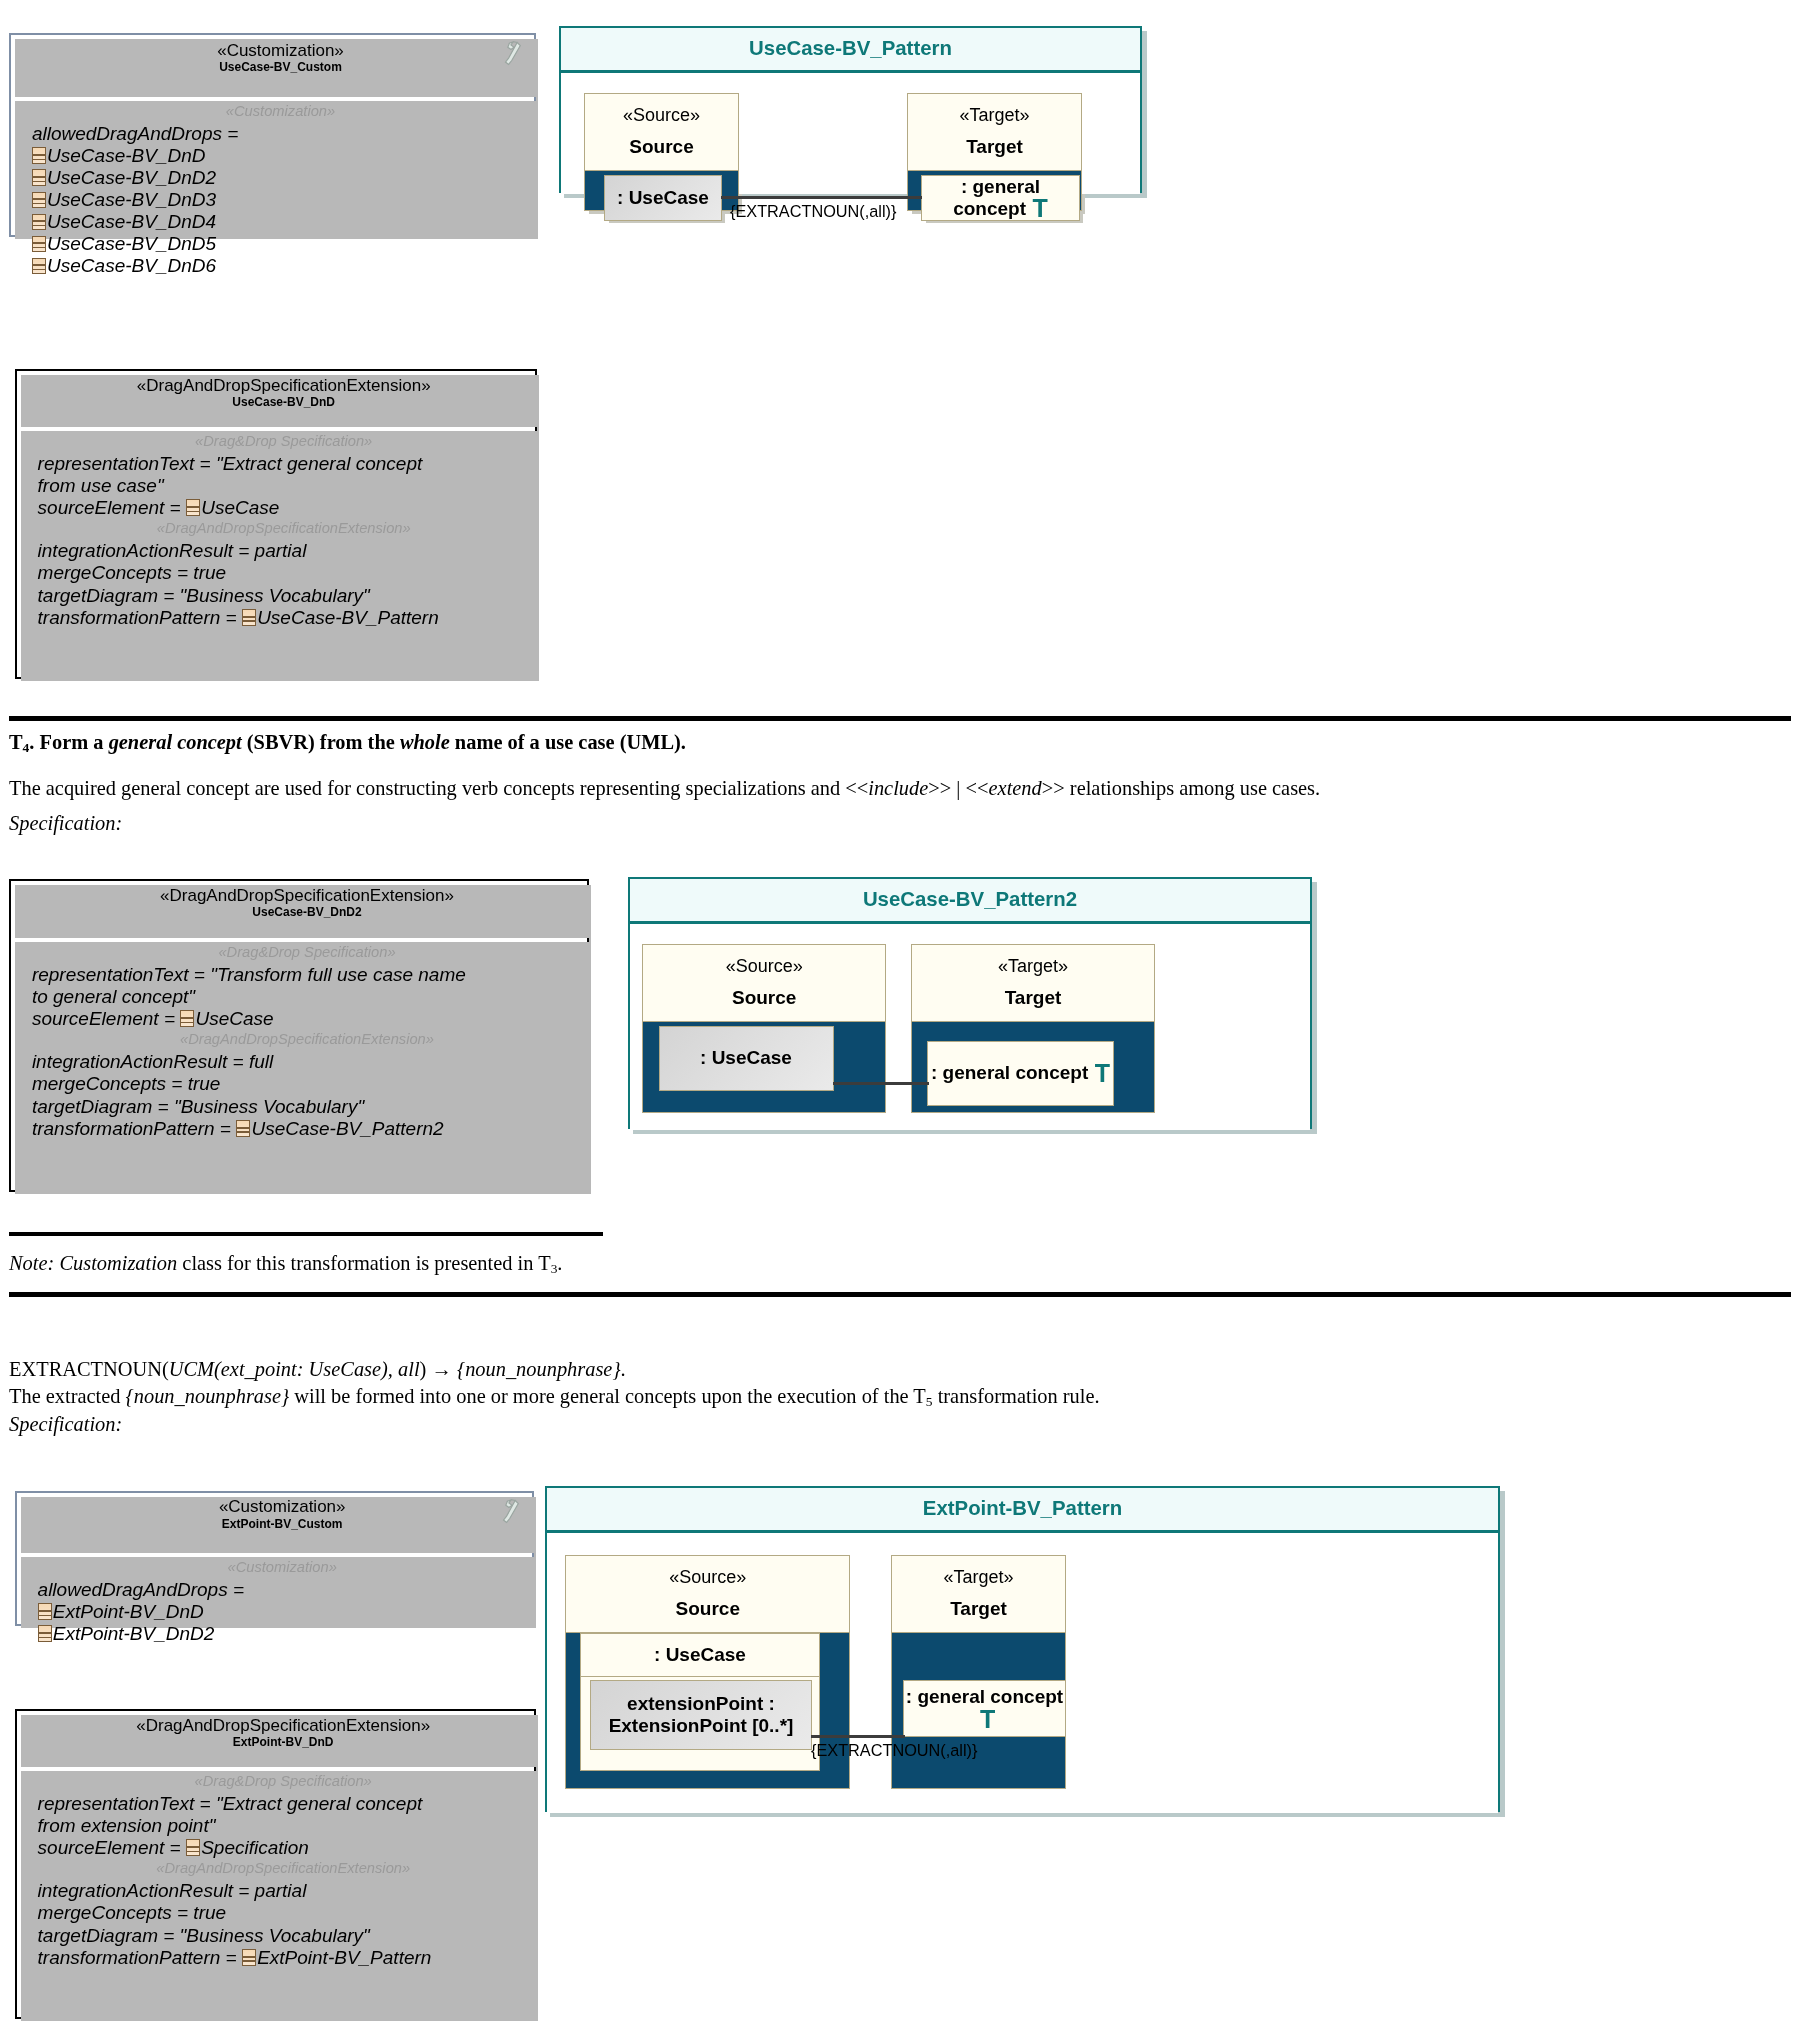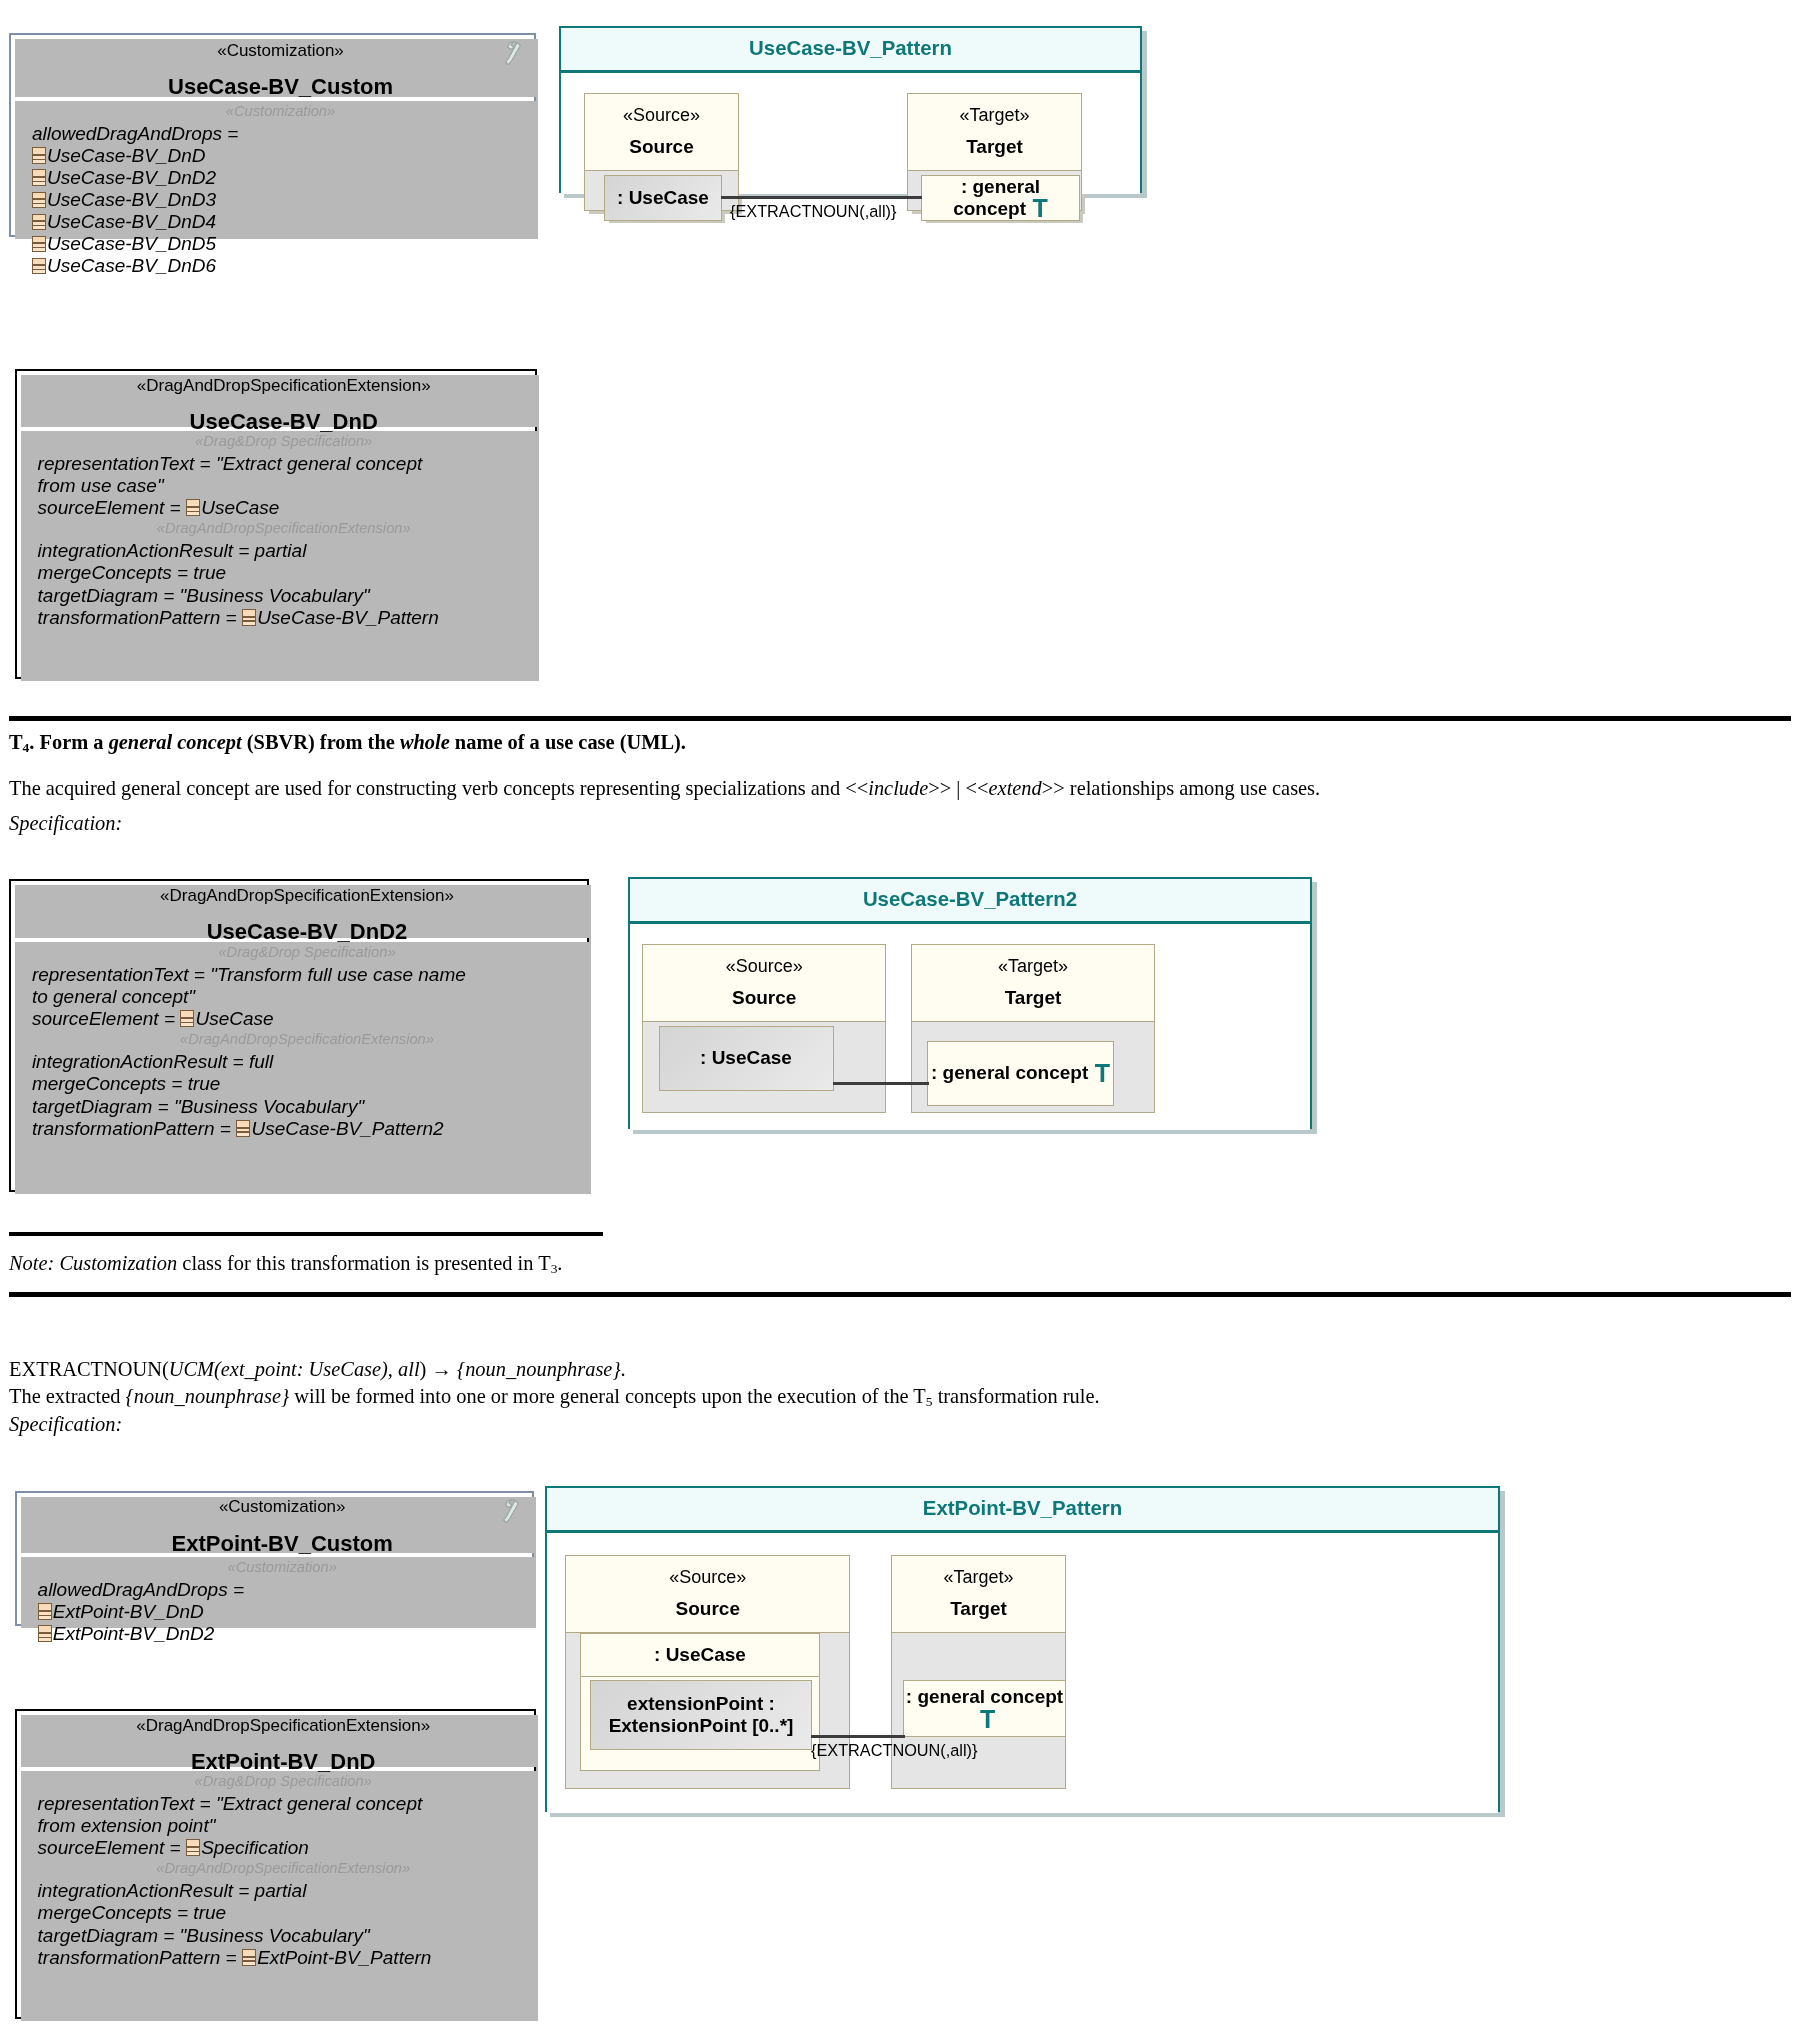--- a/index.html
+++ b/index.html
@@ -35,21 +35,21 @@
   .cust { border:2px solid #7f8fa6; }
   
   .dnd { border:2.4px solid #000; }
 
   .stereo {
     font-family:"Liberation Sans", sans-serif;
     font-size:17px; color:#000; line-height:1.15;
   }
   .clsname {
     font-family:"Liberation Sans", sans-serif;
-    font-size:22px; font-weight:700; color:#000; line-height:1.2; margin-top:14px;
+    font-size:12px; font-weight:700; color:#000; line-height:1.2; margin-top:0;
   }
   .compartment { padding:4.1px 4.9px 6.5px 4.9px; }
   .compstereo {
     font-family:"Liberation Sans", sans-serif;
     font-size:14.7px; font-style:italic; color:#9a9a9a;
     text-align:center; line-height:1.2; margin:1.6px 0 2.4px 0;
   }
   .attr {
     font-family:"Liberation Sans", sans-serif;
     font-size:19px; color:#000; line-height:1.16;
@@ -89,21 +89,21 @@
     background:#effafa;
     text-align:center;
     color:#0e7878; font-weight:700;
     font-family:"Liberation Sans", sans-serif;
     font-size:20.4px;
     padding:9px 0 9.8px 0;
   }
   .pattern .pbody { position:relative; width:100%; height:calc(100% - 42px); background:#fff; }
 
   
-  .rolebox { position:absolute; background:#e5e5e5; border:1.6px solid #b3a984; }
+  .rolebox { position:absolute; background:#0c4a6e; border:1.6px solid #b3a984; }
   .rolebox .rshadow {
     position:absolute; left:3.7px; top:3.7px; right:-3.7px; bottom:-3.7px; background:#c9c9c0; z-index:-1;
   }
   .rolehdr {
     border-bottom:1.6px solid #b3a984; text-align:center; padding:10.6px 0 11.4px 0; background:#fffdf2;
   }
   .rolehdr .rstereo {
     font-family:"Liberation Sans", sans-serif; font-size:18px; color:#000; display:block;
   }
   .rolehdr .rname {

